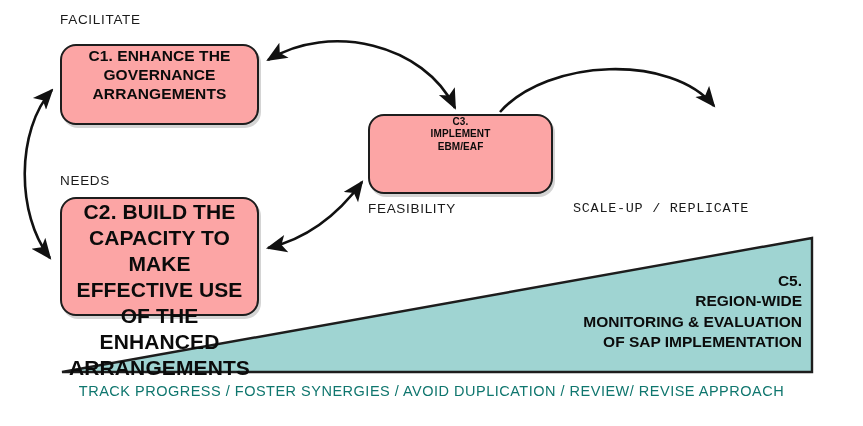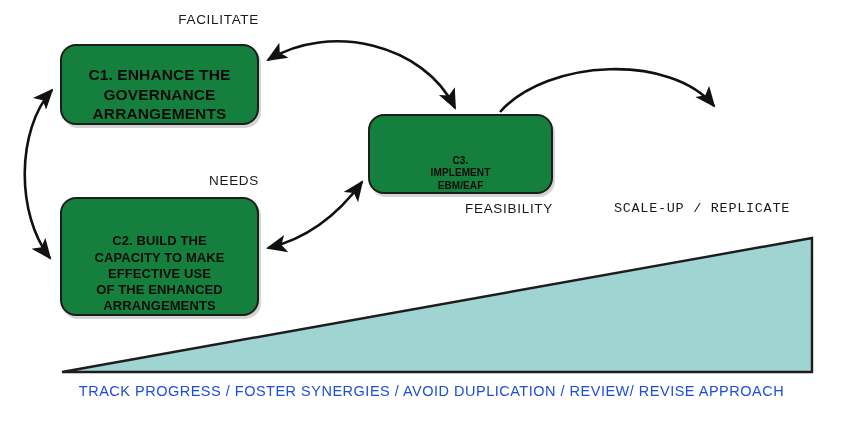--- a/index.html
+++ b/index.html
@@ -22,49 +22,49 @@
     width: 863px;
     height: 426px;
   }
   #arrow-layer { z-index: 1; }
   #shape-layer { z-index: 0; }
 
   .node-box {
     position: absolute;
     z-index: 2;
     box-sizing: border-box;
-    background: #15803d;
+    background: #fca5a5;
     border: 2px solid #1d1d1d;
     border-radius: 16px;
     display: flex;
-    align-items: flex-end;
+    align-items: flex-start;
     justify-content: center;
     text-align: center;
     color: #0b0b0b;
     font-weight: bold;
     letter-spacing: 0.1px;
     line-height: 1.24;
     box-shadow: 2px 3px 0 rgba(0,0,0,0.17);
   }
   .node-text { padding: 0 8px; white-space: pre-line; }
 
   .phase-label {
     position: absolute;
     z-index: 3;
     color: #1a1a1a;
     font-size: 13.5px;
     font-weight: 400;
     letter-spacing: 0.7px;
-    text-align: right;
+    text-align: left;
     white-space: nowrap;
     font-family: "Liberation Sans", sans-serif;
   }
 
   #c1 { left: 60px; top: 44px; width: 199px; height: 81px; font-size: 15.5px; }
-  #c2 { left: 60px; top: 197px; width: 199px; height: 119px; font-size: 13px; }
+  #c2 { left: 60px; top: 197px; width: 199px; height: 119px; font-size: 21px; }
   #c3 { left: 368px; top: 114px; width: 185px; height: 80px; font-size: 10px; }
   #c4 { left: 608px; top: 114px; width: 201px; height: 80px; font-size: 15.5px; }
 
   #label-facilitate { left: 60px; top: 12px; width: 199px; }
   #label-enable     { left: 60px; top: 173px; width: 199px; }
   #label-demonstrate{ left: 368px; top: 201px; width: 185px; }
   #label-scaleup    { left: 573px; top: 201px; width: 217px; font-family: Liberation Mono, monospace; }
 
   #c5-text {
     position: absolute;
@@ -80,21 +80,21 @@
     white-space: pre-line;
   }
 
   #bottom-caption {
     position: absolute;
     z-index: 3;
     left: 0;
     top: 383px;
     width: 863px;
     text-align: center;
-    color: #1d4ed8;
+    color: #0f766e;
     font-size: 14.5px;
     font-weight: 400;
     letter-spacing: 0.5px;
     white-space: nowrap;
   }
 </style>
 </head>
 <body>
 
 <div id="canvas">
@@ -144,16 +144,20 @@
 ARRANGEMENTS</span>
   </div>
 
   <div class="node-box" id="c3">
     <span class="node-text">C3.
 IMPLEMENT
 EBM/EAF</span>
   </div>
 
 
+  <div id="c5-text">C5.
+REGION-WIDE
+MONITORING &amp; EVALUATION
+OF SAP IMPLEMENTATION</div>
 
   <div id="bottom-caption">TRACK PROGRESS / FOSTER SYNERGIES / AVOID DUPLICATION / REVIEW/ REVISE APPROACH</div>
 
 </div>
 
 </body></html>

